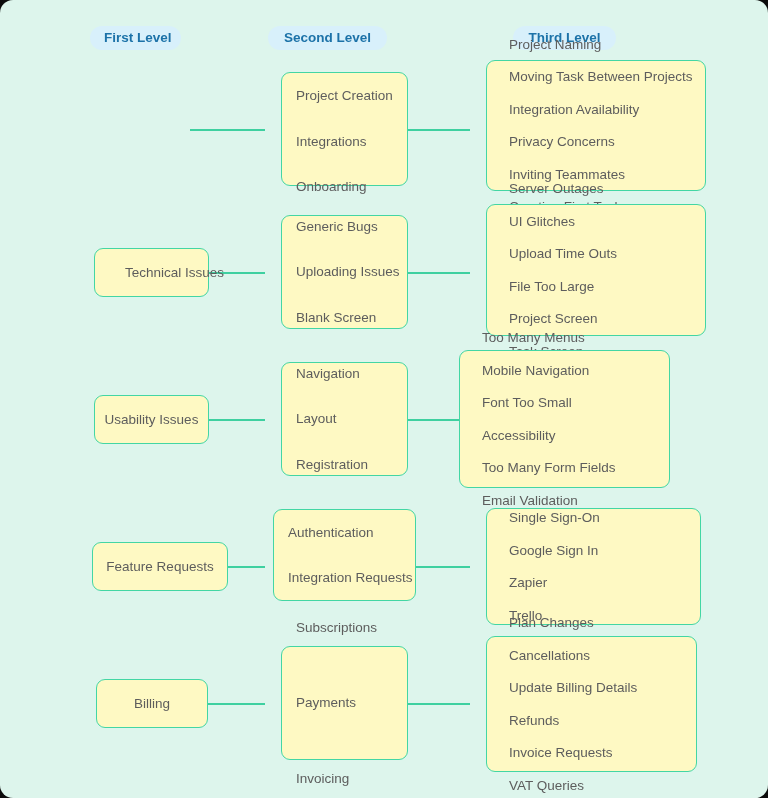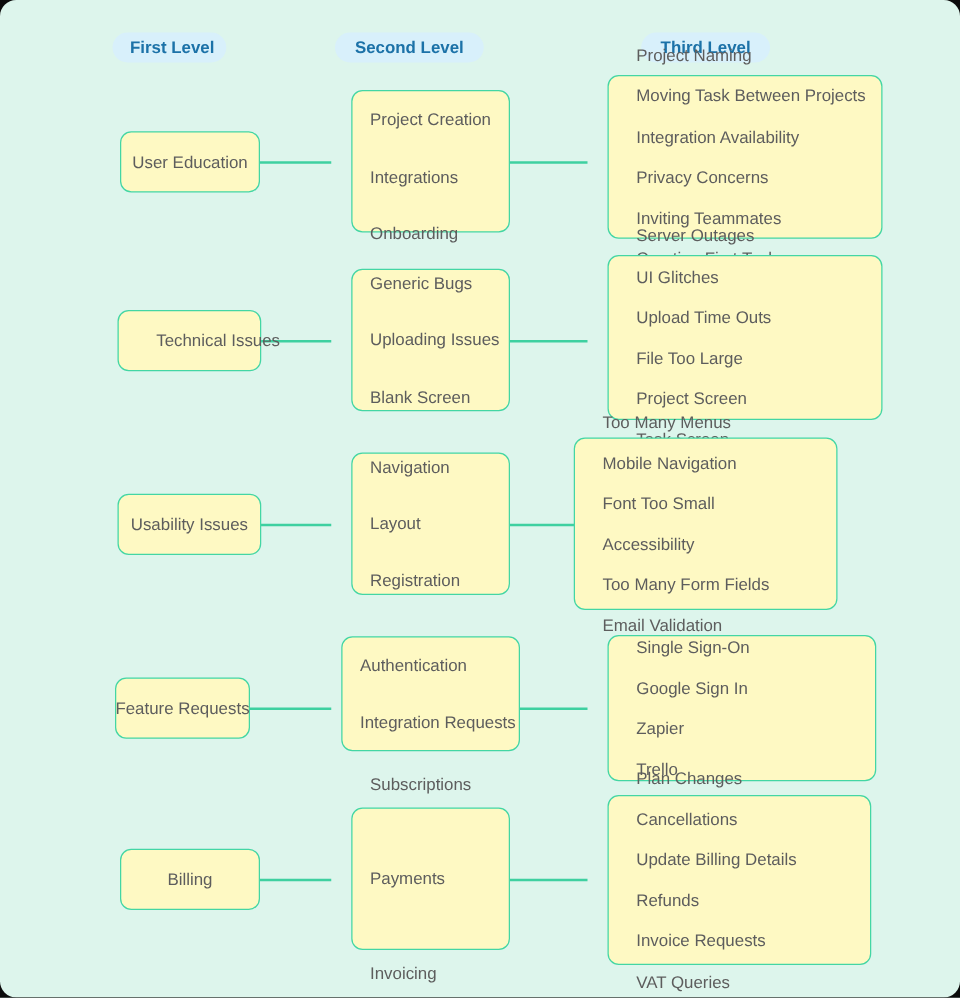--- a/index.html
+++ b/index.html
@@ -96,23 +96,20 @@
   <div class="pill" style="left:268px; width:119px;">
     <span>Second Level</span>
   </div>
   <div class="pill" style="left:513px; width:103px;">
     <span>Third Level</span>
   </div>
 
   <div class="link" style="left:190px; top:129px; width:75px;"></div>
   <div class="link" style="left:390px; top:129px; width:80px;"></div>
 
-  <div class="node lvl1" style="left:79px; top:105px; width:112px; height:49px;">
-    <span class="item">User Education</span>
-  </div>
 
   <div class="node lvl2" style="left:264px; top:72px; width:127px; height:114px;justify-content:space-between;">
     <span class="item">Project Creation</span>
     <span class="item">Integrations</span>
     <span class="item">Onboarding</span>
   </div>
 
   <div class="node lvl3" style="left:469px; top:60px; width:220px; height:131px;">
     <span class="item">Project Naming</span>
     <span class="item">Moving Task Between Projects</span>
@@ -162,21 +159,21 @@
     <span class="item">Mobile Navigation</span>
     <span class="item">Font Too Small</span>
     <span class="item">Accessibility</span>
     <span class="item">Too Many Form Fields</span>
     <span class="item">Email Validation</span>
   </div>
 
   <div class="link" style="left:188px; top:566px; width:77px;"></div>
   <div class="link" style="left:398px; top:566px; width:72px;"></div>
 
-  <div class="node lvl1" style="left:75px; top:542px; width:108px; height:49px;">
+  <div class="node lvl1" style="left:75px; top:542px; width:136px; height:49px;">
     <span class="item">Feature Requests</span>
   </div>
 
   <div class="node lvl2" style="left:256px; top:509px; width:143px; height:92px;">
     <span class="item">Authentication</span>
     <span class="item">Integration Requests</span>
   </div>
 
   <div class="node lvl3" style="left:469px; top:508px; width:215px; height:117px;">
     <span class="item">Single Sign-On</span>

